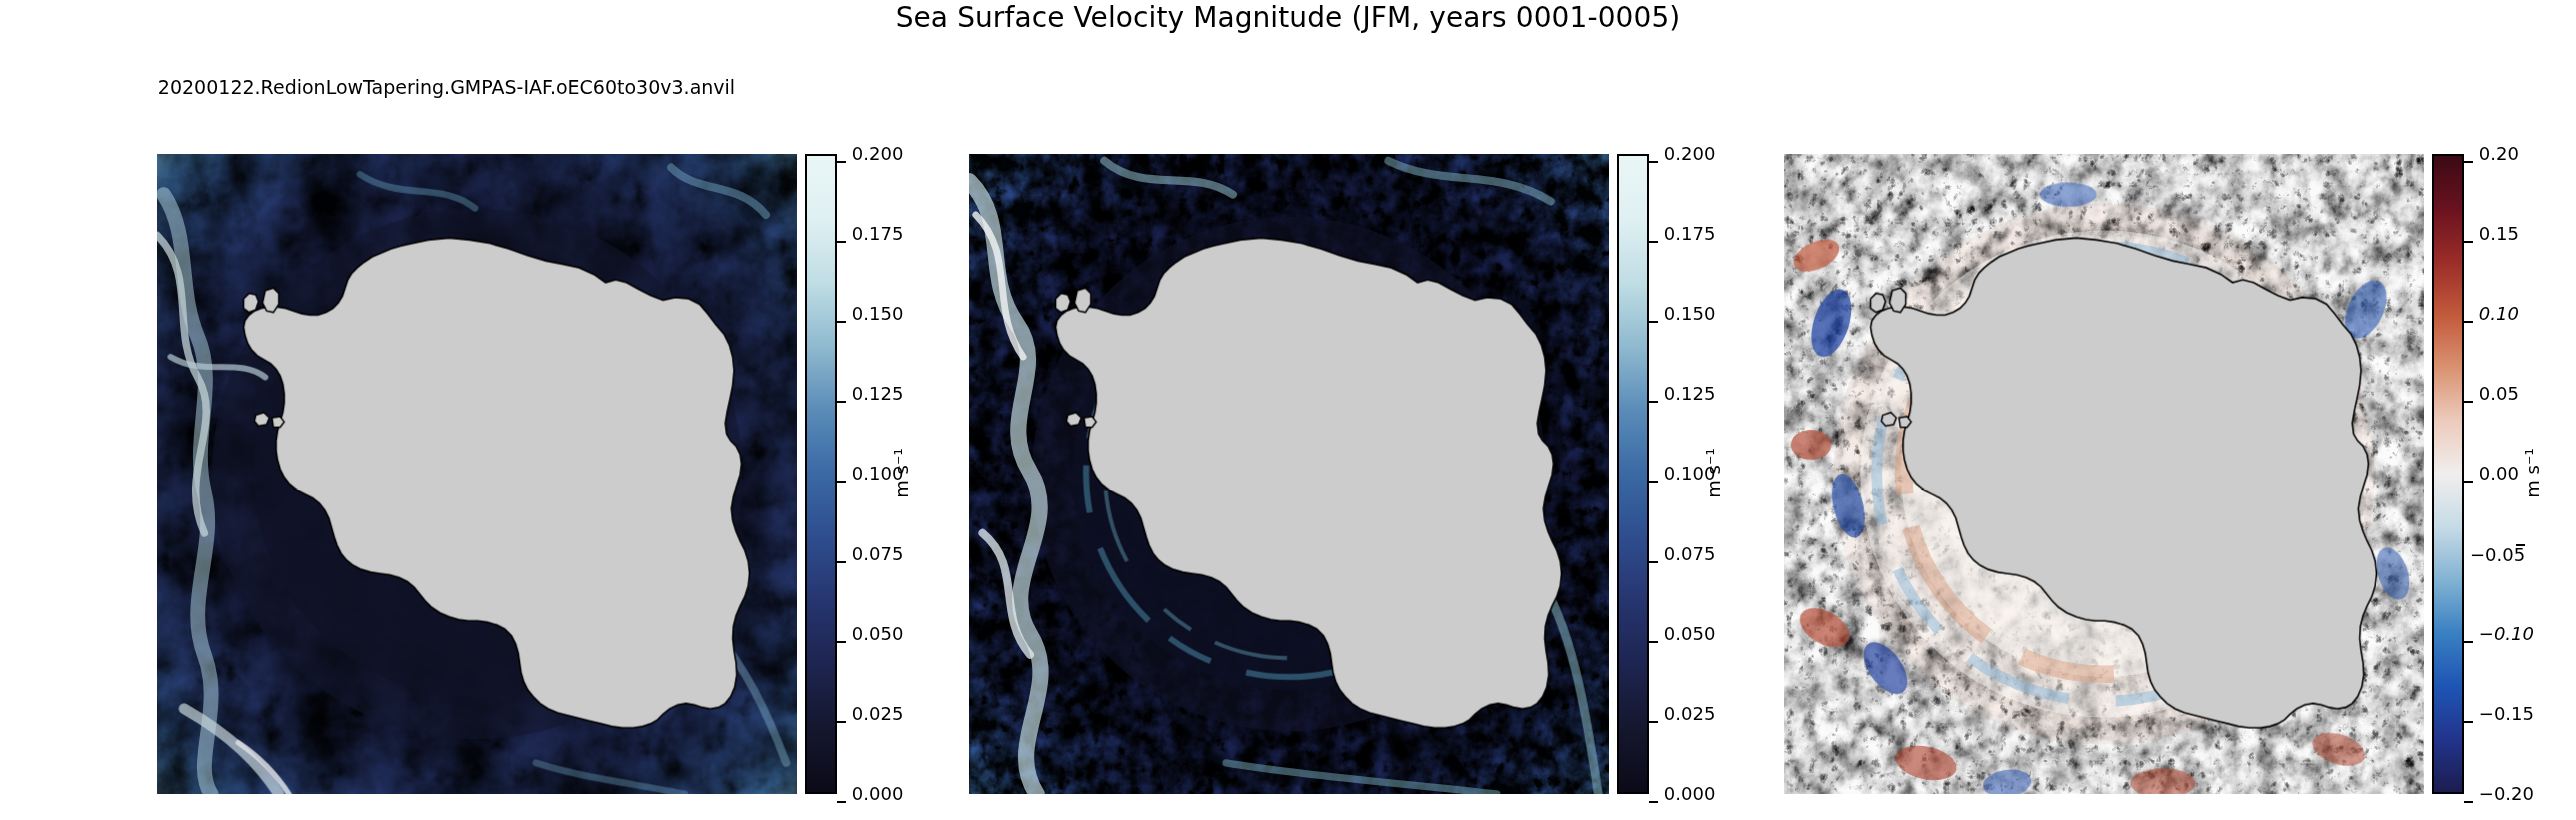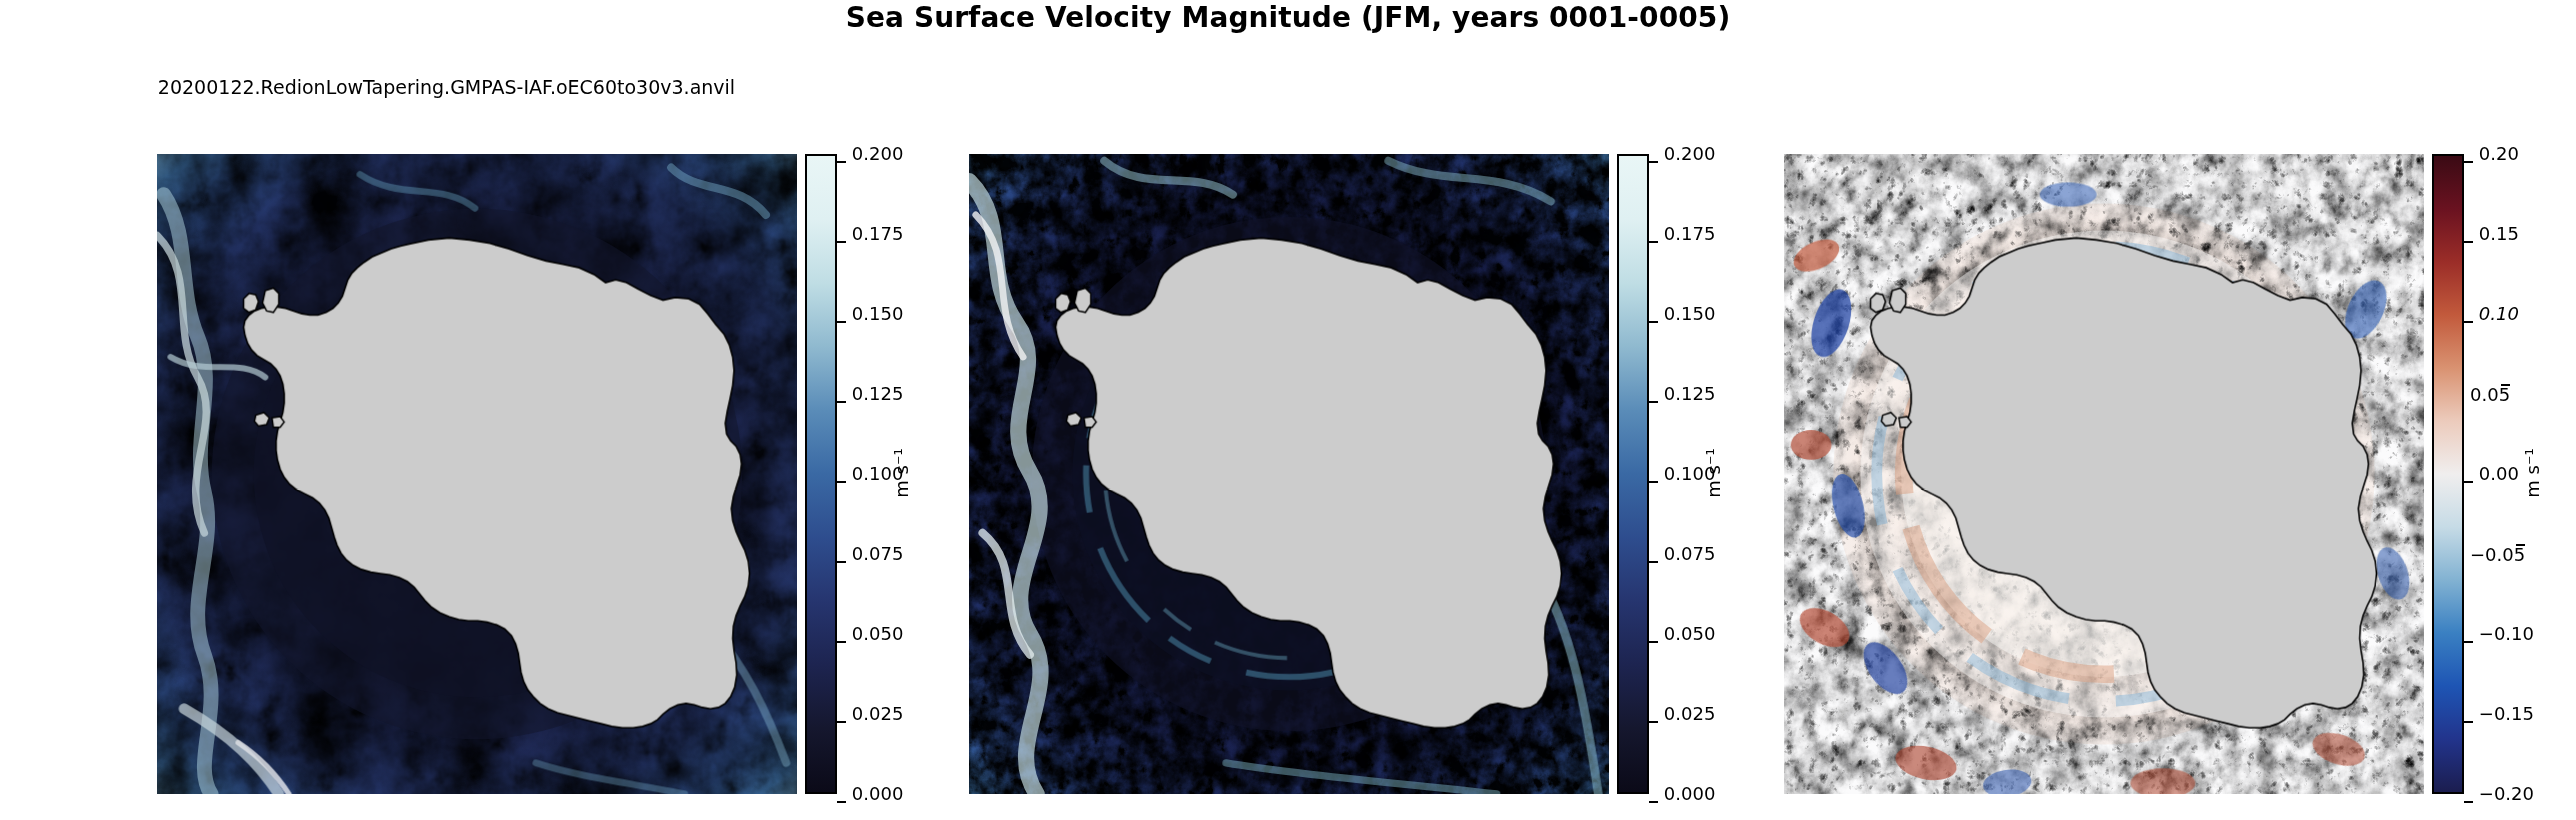--- a/index.html
+++ b/index.html
@@ -2,21 +2,21 @@
 <html style="font-size:10.8px"><head>
 <meta charset="utf-8">
 <style>
   html,body{margin:0;padding:0;background:#ffffff;}
   body{width:2576px;height:820px;position:relative;overflow:hidden;
        font-family:"DejaVu Sans","Liberation Sans",sans-serif;color:#000;}
 
   #figure{position:absolute;left:0;top:0;width:2576px;height:820px;background:#fff;}
 
   .suptitle{position:absolute;left:0;top:4px;width:2576px;text-align:center;
-            font-size:28px;font-weight:700;letter-spacing:0.1px;line-height:1;}
+            font-size:28px;font-weight:400;letter-spacing:0.1px;line-height:1;}
 
   .panel-title{position:absolute;font-size:19px;font-weight:400;text-align:center;
                white-space:nowrap;line-height:1;}
 
   .axes{position:absolute;overflow:hidden;background:#ffffff;}
   .axes svg{display:block;}
 
   .cbar{position:absolute;box-sizing:border-box;border:2px solid #000;}
   .cbar-inner{position:absolute;left:0;top:0;right:0;bottom:0;}
   .ticks{position:absolute;top:0;height:100%;}
@@ -386,33 +386,33 @@
   </div>
   <div class="ticks" id="cbt3" style="left:2464px;top:154px;height:640px;">
       <div class="tick" style="top: 100%;">
         <div class="tickline"></div>
         <div class="ticklabel">−0.20</div>
       </div>
       <div class="tick" style="top: 87.5%;">
         <div class="tickline"></div>
         <div class="ticklabel">−0.15</div>
       </div>
-      <div class="tick" style="top: 75%;">
+      <div class="tick" style="top: 75%; font-style: italic;">
         <div class="tickline"></div>
         <div class="ticklabel">−0.10</div>
       </div>
       <div class="tick" style="top: 62.5%; flex-direction: column;">
         <div class="tickline"></div>
         <div class="ticklabel">−0.05</div>
       </div>
       <div class="tick" style="top: 50%;">
         <div class="tickline"></div>
         <div class="ticklabel">0.00</div>
       </div>
-      <div class="tick" style="top: 37.5%; flex-direction: column;">
+      <div class="tick" style="top: 37.5%;">
         <div class="tickline"></div>
         <div class="ticklabel">0.05</div>
       </div>
       <div class="tick" style="top: 25%; font-style: italic;">
         <div class="tickline"></div>
         <div class="ticklabel">0.10</div>
       </div>
       <div class="tick" style="top: 12.5%;">
         <div class="tickline"></div>
         <div class="ticklabel">0.15</div>

